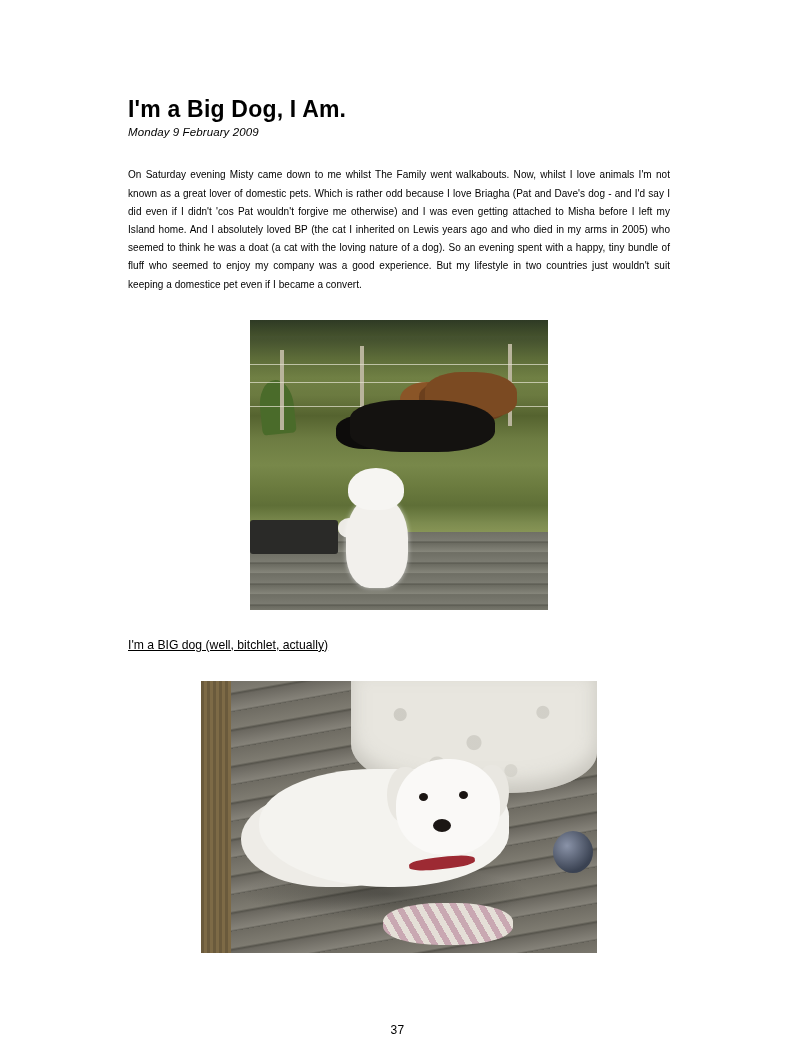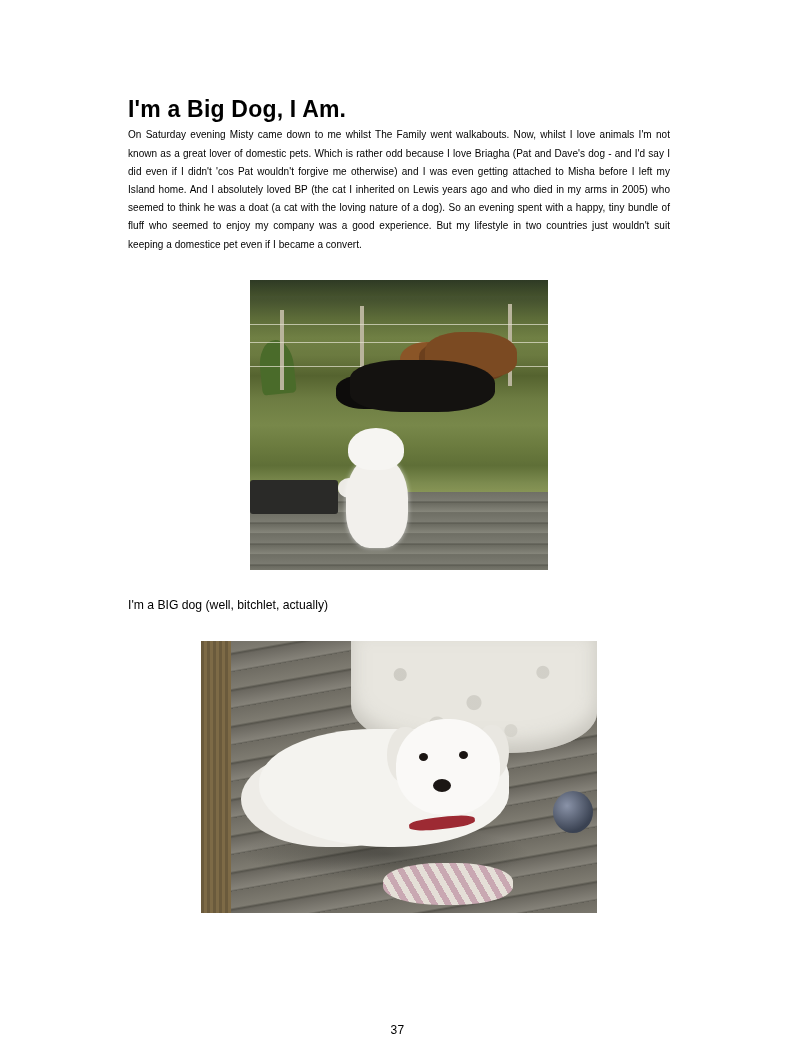--- a/index.html
+++ b/index.html
@@ -50,20 +50,21 @@
   }
   .figure {
     margin: 26px 0 0 0;
     text-align: center;
   }
   .caption {
     font-size: 12.2px;
     margin: 26px 0 0 0;
     text-align: left;
     line-height: 1.6;
+    text-decoration: underline;
   }
   .photo {
     display: block;
     border: 0;
     position: relative;
     overflow: hidden;
   }
   
   .photo1 {
     width: 298px;
@@ -215,20 +216,21 @@
   }
 </style>
 </head>
 <body>
 
 <div class="page">
 
   <div class="content">
 
     <h1 class="post-title">I'm a Big Dog, I Am.</h1>
+    <div class="post-date">Monday 9 February 2009</div>
 
     <p class="post-body">On Saturday evening Misty came down to me whilst The Family went walkabouts. Now, whilst I love animals I'm not known as a great lover of domestic pets. Which is rather odd because I love Briagha  (Pat and Dave's dog - and I'd say I did even if I didn't 'cos Pat wouldn't forgive me otherwise) and I was even getting attached to Misha before I left my Island home. And I absolutely loved BP (the cat I inherited on Lewis years ago and who died in my arms in 2005) who seemed to think he was a doat (a cat with the loving nature of a dog). So an evening spent with a happy, tiny bundle of fluff who seemed to enjoy my company was a good experience. But my lifestyle in two countries just wouldn't suit keeping a domestice pet even if I became a convert.</p>
 
     <div class="figure">
       <div class="photo photo1">
         <div class="p1-sky"></div>
         <div class="p1-grass-patch"></div>
         <div class="p1-fencepost" style="left:30px; top:30px; height:80px;"></div>
         <div class="p1-fencepost" style="left:110px; top:26px; height:74px;"></div>
         <div class="p1-fencepost" style="left:258px; top:24px; height:82px;"></div>

